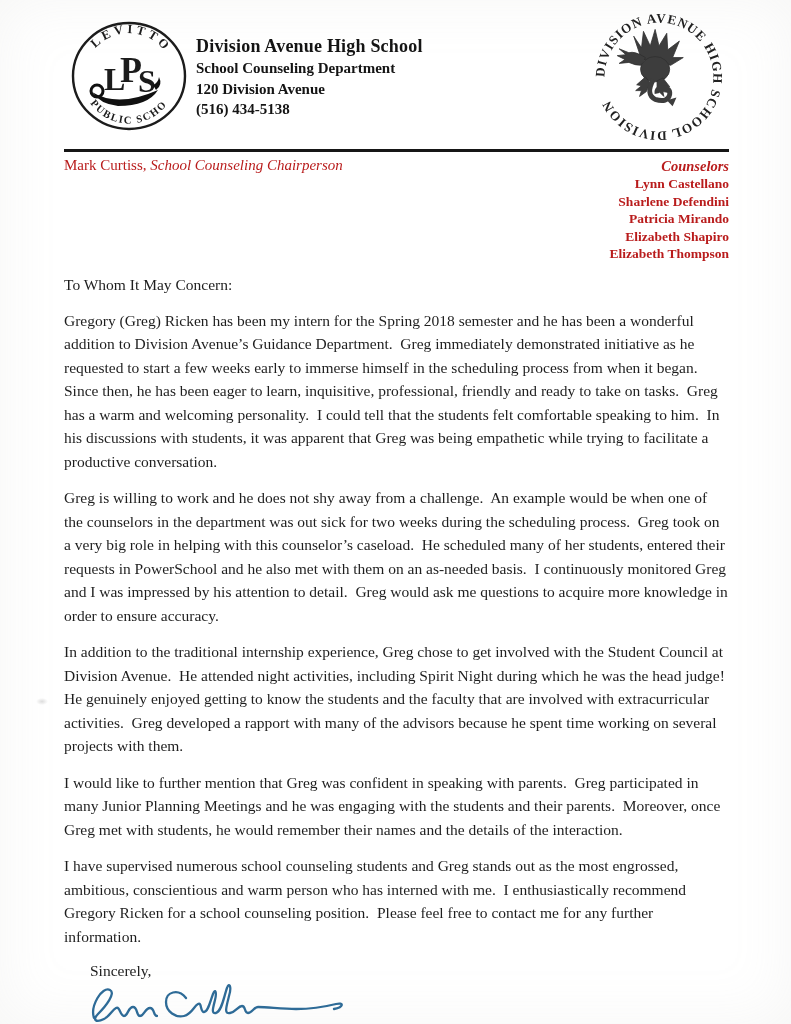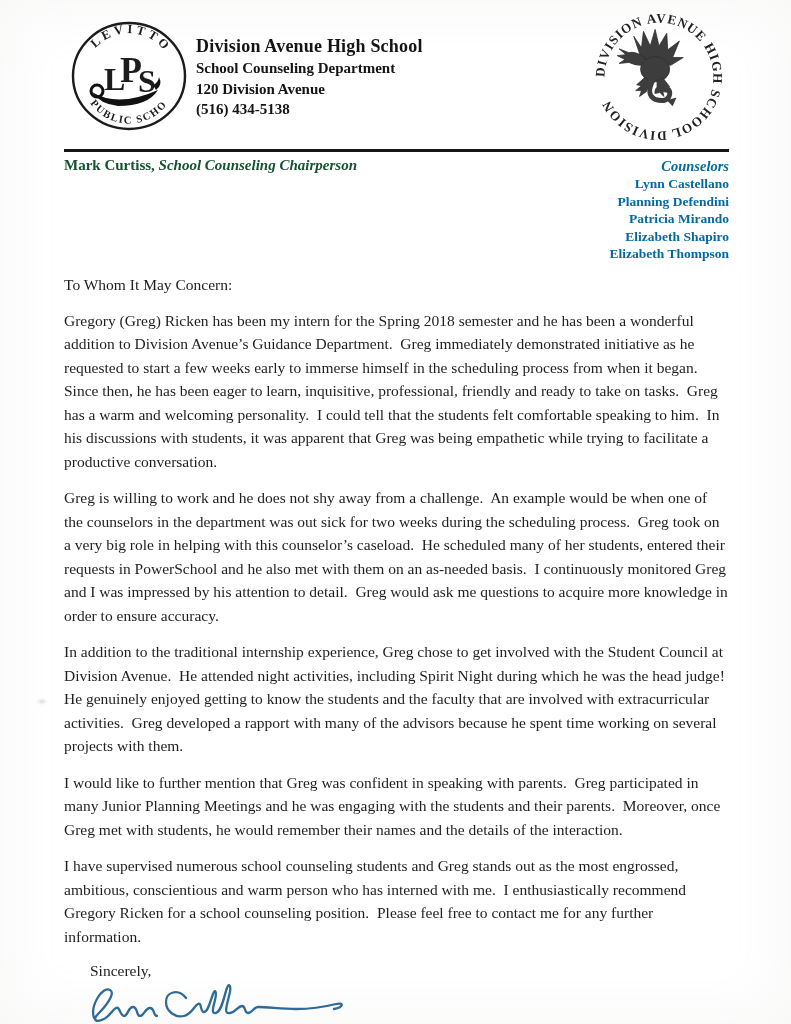--- a/index.html
+++ b/index.html
@@ -13,23 +13,23 @@
   .logo-left { width:132px; flex:0 0 auto; }
   .logo-right { width:140px; flex:0 0 auto; }
   .header-center { flex:1 1 auto; text-align:left; font-weight:bold; color:#141414; padding-bottom:4px; }
   .hc-line1 { font-size:18px; line-height:24px; letter-spacing:0.2px; }
   .hc-line  { font-size:15px; line-height:20.5px; }
 
   .rule { border:0; height:3px; background:#161616; margin-top:5px; }
 
   
   .masthead { display:flex; justify-content:space-between; margin-top:5px; }
-  .chair { font-size:15px; font-weight:bold; color:#14532d; white-space:nowrap; }
+  .chair { font-size:15px; font-weight:normal; color:#b91c1c; white-space:nowrap; }
   .chair .title { font-style:italic; }
-  .counselors { text-align:right; color:#0369a1; }
+  .counselors { text-align:right; color:#b91c1c; }
   .counselors .label { font-size:14.5px; font-weight:bold; font-style:italic; line-height:18px; }
   .counselors .name  { font-size:13.5px; font-weight:bold; line-height:17.5px; }
 
   
   .body-text { margin-top:10px; }
   .salutation { font-size:15.5px; line-height:23px; }
   p.para { font-size:15.5px; line-height:23.5px; margin-top:13px; white-space:pre-wrap; text-align:left; }
   .closing { font-size:15.5px; margin-top:14px;margin-left:26px; }
   .sig-wrap { margin:-4px 0 -6px 18px; height:52px; }
   .typed-name  { font-size:15.5px; line-height:22px; }
@@ -103,21 +103,21 @@
   <hr class="rule">
 
   <div class="masthead">
     <div class="chair">
       <span>Mark Curtiss,</span>
       <span class="title">School Counseling Chairperson</span>
     </div>
     <div class="counselors">
       <div class="label">Counselors</div>
       <div class="name">Lynn Castellano</div>
-      <div class="name">Planning Defendini</div>
+      <div class="name">Sharlene Defendini</div>
       <div class="name">Patricia Mirando</div>
       <div class="name">Elizabeth Shapiro</div>
       <div class="name">Elizabeth Thompson</div>
     </div>
   </div>
 
   <div class="body-text">
     <div class="salutation">To Whom It May Concern:</div>
     <p class="para">Gregory (Greg) Ricken has been my intern for the Spring 2018 semester and he has been a wonderful addition to Division Avenue’s Guidance Department.  Greg immediately demonstrated initiative as he requested to start a few weeks early to immerse himself in the scheduling process from when it began.  Since then, he has been eager to learn, inquisitive, professional, friendly and ready to take on tasks.  Greg has a warm and welcoming personality.  I could tell that the students felt comfortable speaking to him.  In his discussions with students, it was apparent that Greg was being empathetic while trying to facilitate a productive conversation.</p>
     <p class="para">Greg is willing to work and he does not shy away from a challenge.  An example would be when one of the counselors in the department was out sick for two weeks during the scheduling process.  Greg took on a very big role in helping with this counselor’s caseload.  He scheduled many of her students, entered their requests in PowerSchool and he also met with them on an as-needed basis.  I continuously monitored Greg and I was impressed by his attention to detail.  Greg would ask me questions to acquire more knowledge in order to ensure accuracy.</p>

